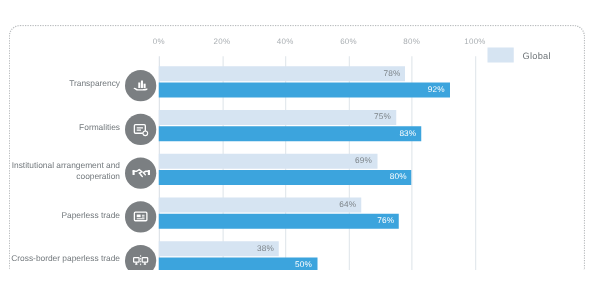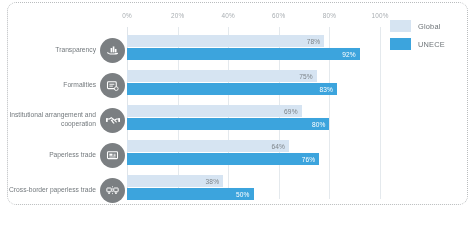--- a/index.html
+++ b/index.html
@@ -16,21 +16,21 @@
   #figure {
     position: relative;
     width: 475px;
     height: 216px;
     box-sizing: border-box;
     background: #ffffff;
   }
   .frame {
     position: absolute;
     left: 7px;
-    top: 2px;
+    top: 20px;
     width: 461px;
     height: 203px;
     box-sizing: border-box;
     border: 1px dotted #b9bcbe;
     border-radius: 9px;
     background: #ffffff;
   }
 
   
   .plot {
@@ -161,24 +161,20 @@
 <body>
 
 <div id="figure">
   <div class="frame">
 
     <div class="legend">
       <div class="legend-item">
         <span class="legend-swatch" style="background:#d6e4f2"></span>
         <span class="legend-label">Global</span>
       </div>
-      <div class="legend-item">
-        <span class="legend-swatch" style="background:#3ca4dd"></span>
-        <span class="legend-label">UNECE</span>
-      </div>
     </div>
 
     <div class="cat-block">
 
       <div class="cat-row" style="top:8px">
         <span class="cat-text">Transparency</span>
         <span class="cat-icon">
           <svg width="15" height="15" viewBox="0 0 24 24" aria-hidden="true">
             <rect x="9" y="8" width="2.6" height="7" fill="#ffffff"></rect>
             <rect x="12.4" y="5.5" width="2.6" height="9.5" fill="#ffffff"></rect>

